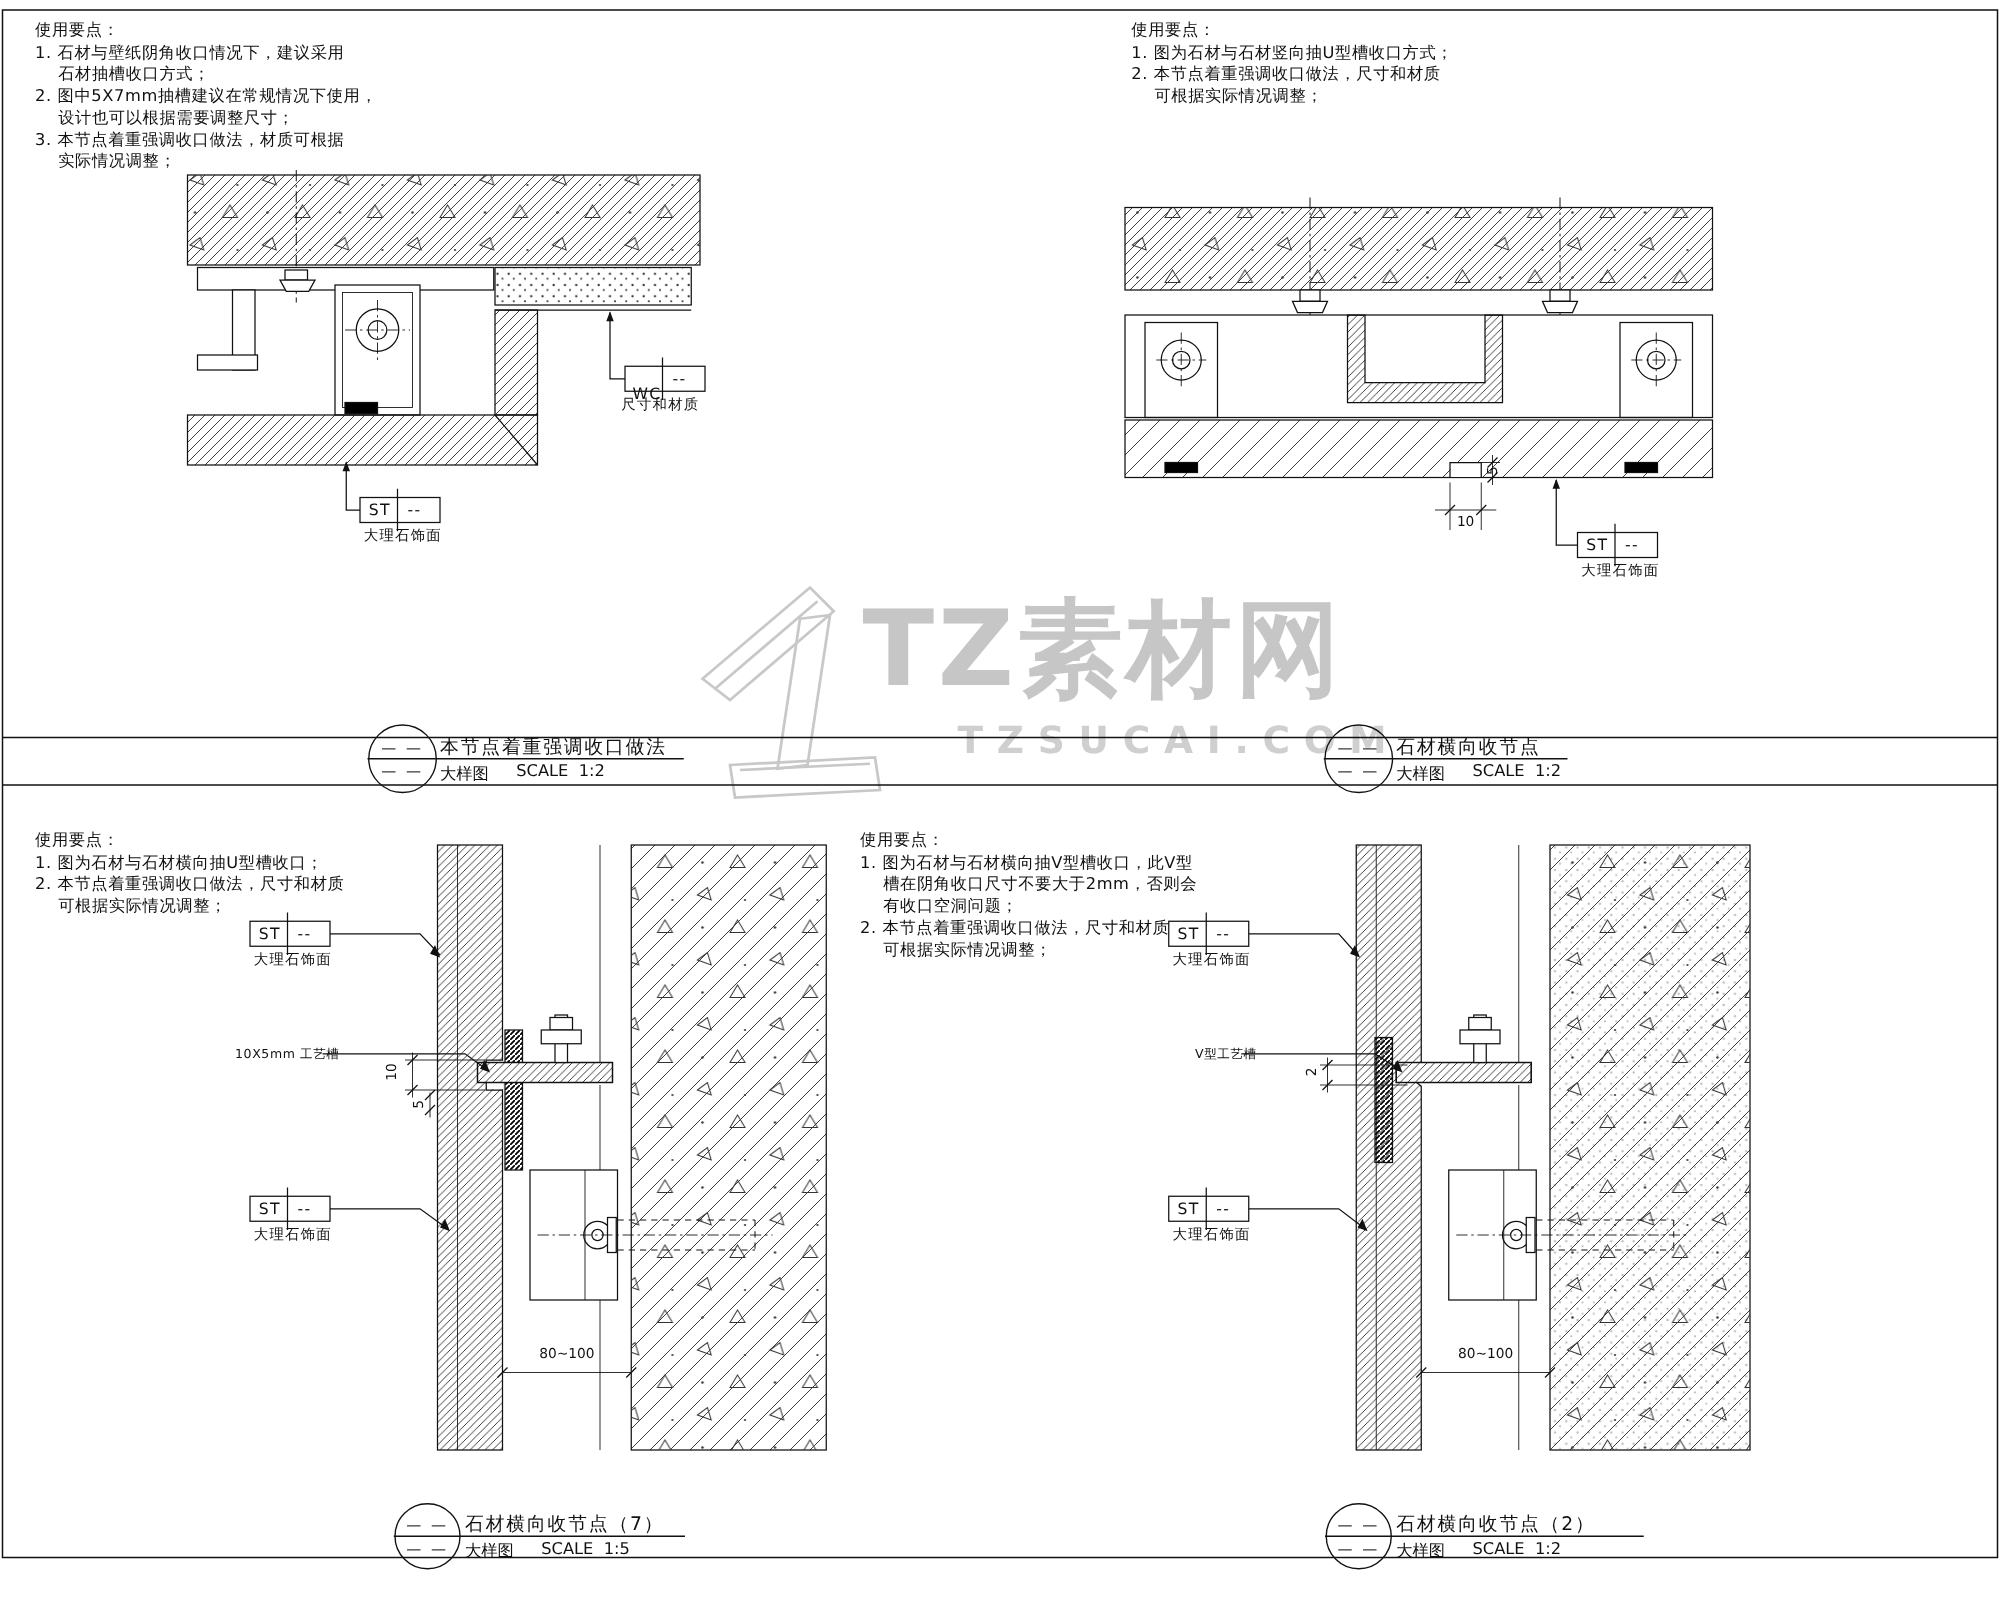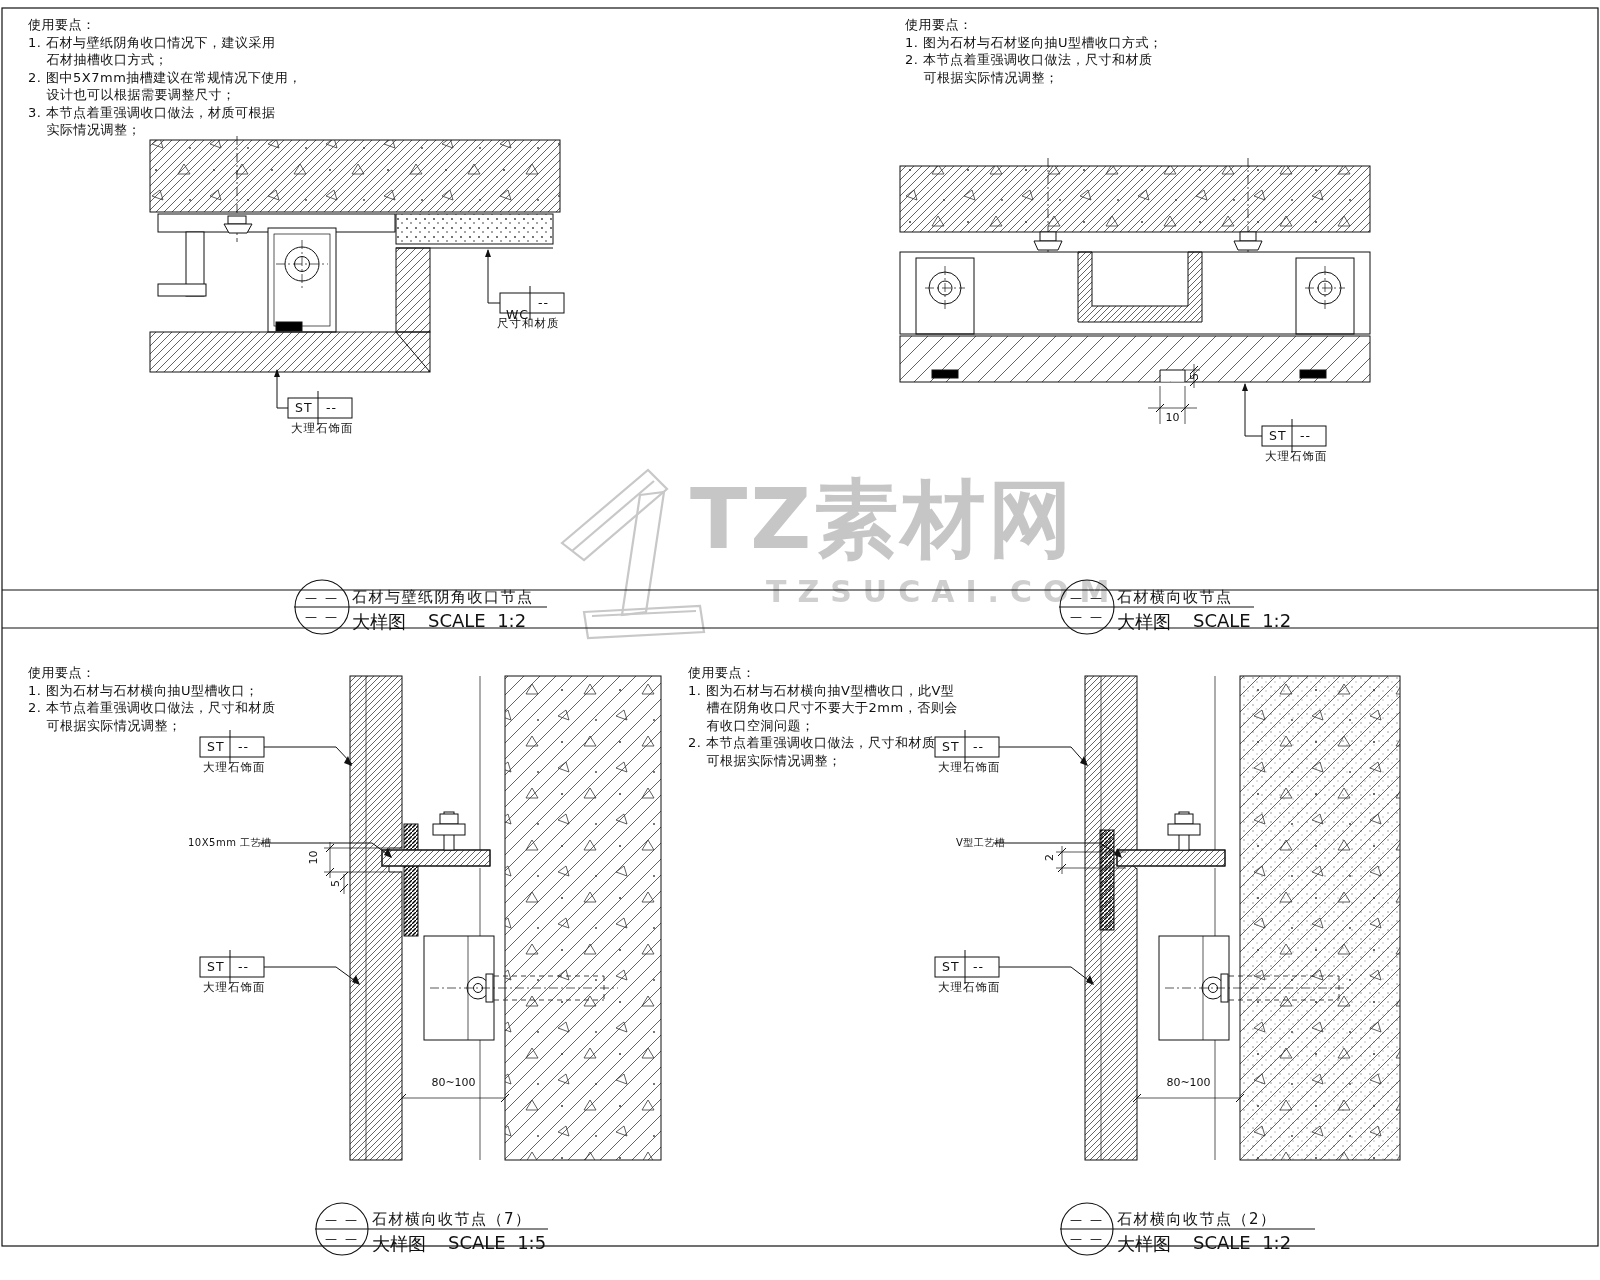--- a/index.html
+++ b/index.html
@@ -9,21 +9,21 @@
   #lines{position:absolute;left:0;top:0}
   .abs{position:absolute}
   .note{white-space:pre-wrap;font-size:13px;line-height:17.5px;letter-spacing:.5px}
   .tagcode{font-size:12.5px;letter-spacing:1px}
   .tagdash{font-size:12.5px;letter-spacing:1px}
   .cap{font-size:11.5px;letter-spacing:1px}
   .lbl{font-size:10px;letter-spacing:.5px}
   .dim{font-size:11px;text-align:center}
   .dimr{transform:rotate(-90deg);transform-origin:center center}
   .ttl{font-size:15px;letter-spacing:1.5px;white-space:pre}
-  .scl{font-size:18px;display:flex;gap:22px;white-space:pre}
+  .scl{font-size:13px;display:flex;gap:22px;white-space:pre}
   .bdash{width:46px;text-align:center;font-size:12px;letter-spacing:2px}
   text.wmb{font-size:84px;font-weight:bold;fill:#c6c6c6;letter-spacing:3px}
   text.wmd{font-size:30px;font-weight:bold;fill:#cfcfcf;letter-spacing:11px}
 </style>
 </head>
 <body>
 
 <div id="root">
 
 <svg id="lines" width="1600" height="1280" viewBox="0 0 1600 1280">
@@ -369,21 +369,21 @@
 <span class="abs dim" style="left:1160px;top:411px;width:25px">10</span>
 <span class="abs dim dimr" style="left:1186px;top:370px;width:16px">5</span>
 <span class="abs dim dimr" style="left:300px;top:851px;width:26px">10</span>
 <span class="abs dim dimr" style="left:322px;top:877px;width:26px">5</span>
 <span class="abs dim dimr" style="left:1036px;top:851px;width:26px">2</span>
 <span class="abs dim" style="left:402px;top:1076px;width:103px">80~100</span>
 <span class="abs dim" style="left:1137px;top:1076px;width:103px">80~100</span>
 
 <div class="abs bdash" style="left:299px;top:591px">— —</div>
 <div class="abs bdash" style="left:299px;top:610px">— —</div>
-<div class="abs ttl" style="left:352px;top:588px">石材与壁纸阴角收口节点</div>
+<div class="abs ttl" style="left:352px;top:588px">本节点着重强调收口做法</div>
 <div class="abs scl" style="left:352px;top:610px">
   <span>大样图</span>
   <span>SCALE  1:2</span>
 </div>
 
 <div class="abs bdash" style="left:1064px;top:591px">— —</div>
 <div class="abs bdash" style="left:1064px;top:610px">— —</div>
 <div class="abs ttl" style="left:1117px;top:588px">石材横向收节点</div>
 <div class="abs scl" style="left:1117px;top:610px">
   <span>大样图</span>

